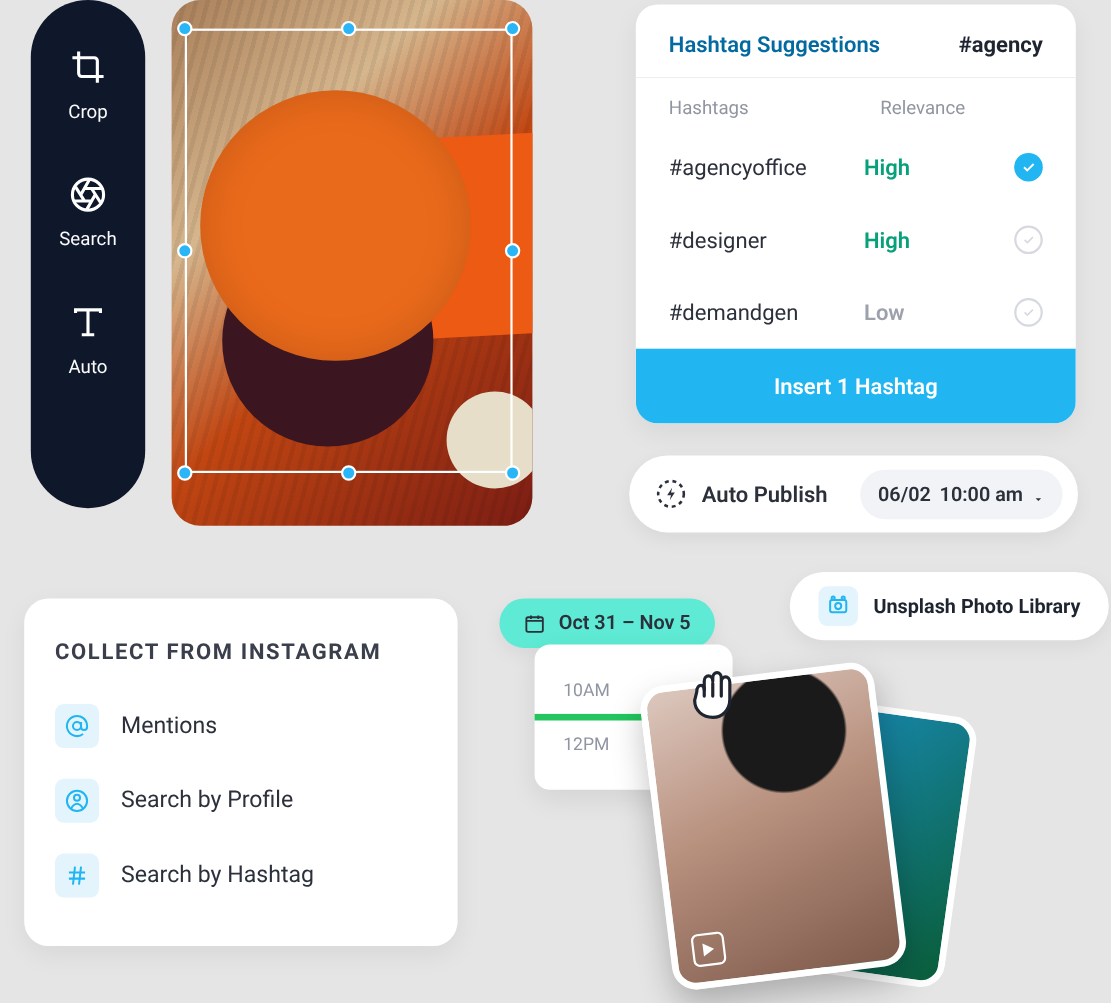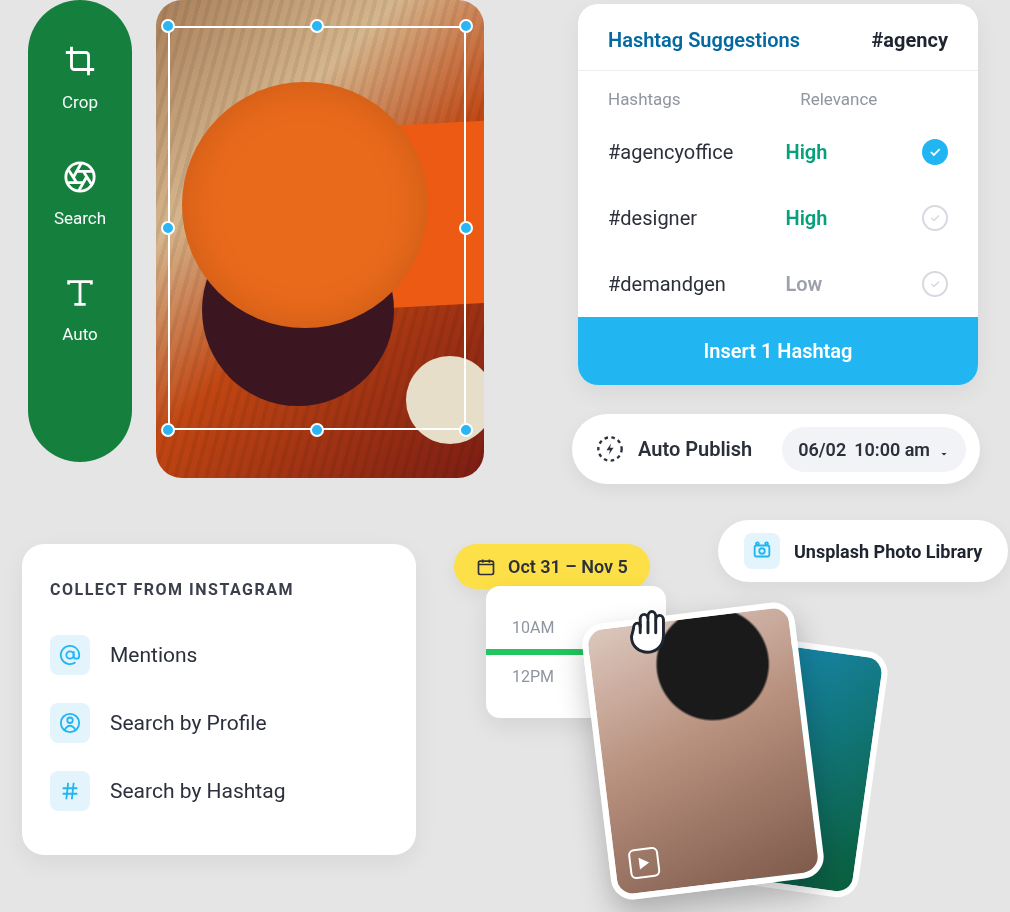--- a/index.html
+++ b/index.html
@@ -10,21 +10,21 @@
   font-family: -apple-system, BlinkMacSystemFont, "Segoe UI", Roboto, sans-serif;
   position: relative;
   overflow: hidden;
 }
 
 
 .editor-toolbar {
   position: absolute;
   left: 28px; top: 0;
   width: 104px; height: 462px;
-  background: #15803d;
+  background: #0f172a;
   border-radius: 52px;
   display: flex; flex-direction: column;
   align-items: center;
   padding: 44px 0;
   gap: 48px;
 }
 .tool-item { display:flex; flex-direction:column; align-items:center; gap:14px; color:#FAFBFC; cursor:pointer;}
 .tool-item svg { width: 34px; height: 34px; }
 .tool-item span { font-size: 17px; }
 
@@ -138,37 +138,37 @@
 .unsplash-pill span{font-size:18px; font-weight:700; color:#1F2530;}
 
 
 .collect-card{
   position:absolute; left:22px; top:544px;
   width:394px; background:#fff; border-radius:22px;
   padding:36px 28px 30px;
   box-shadow:0 8px 24px rgba(0,0,0,.06);
 }
 .collect-card h4{
-  font-size:16px; letter-spacing:1.5px; font-weight:700; color:#3A3F4B;
+  font-size:20px; letter-spacing:1.5px; font-weight:700; color:#3A3F4B;
   text-transform:uppercase; margin-bottom:22px;
 }
 .collect-item{
   display:flex; align-items:center; gap:20px; padding:14px 0;
   font-size:21px; color:#2B303B; cursor:pointer;
 }
 .collect-item .ico{
   width:40px;height:40px;border-radius:8px;background:#E4F4FD;
   display:flex;align-items:center;justify-content:center;
 }
 .collect-item .ico svg{stroke:#21B6F2}
 
 
 .date-pill{
   position:absolute; left:454px; top:544px;
-  background:#fde047; border-radius:24px; padding:12px 22px;
+  background:#5eead4; border-radius:24px; padding:12px 22px;
   display:flex; align-items:center; gap:12px;
   box-shadow:0 6px 18px rgba(0,0,0,.06);
   font-size:18px; font-weight:600; color:#2B303B;
 }
 .mini-cal{
   position:absolute; left:486px; top:586px;
   width:180px; background:#fff; border-radius:14px;
   box-shadow:0 8px 24px rgba(0,0,0,.08);
   padding:20px 0;
 }

